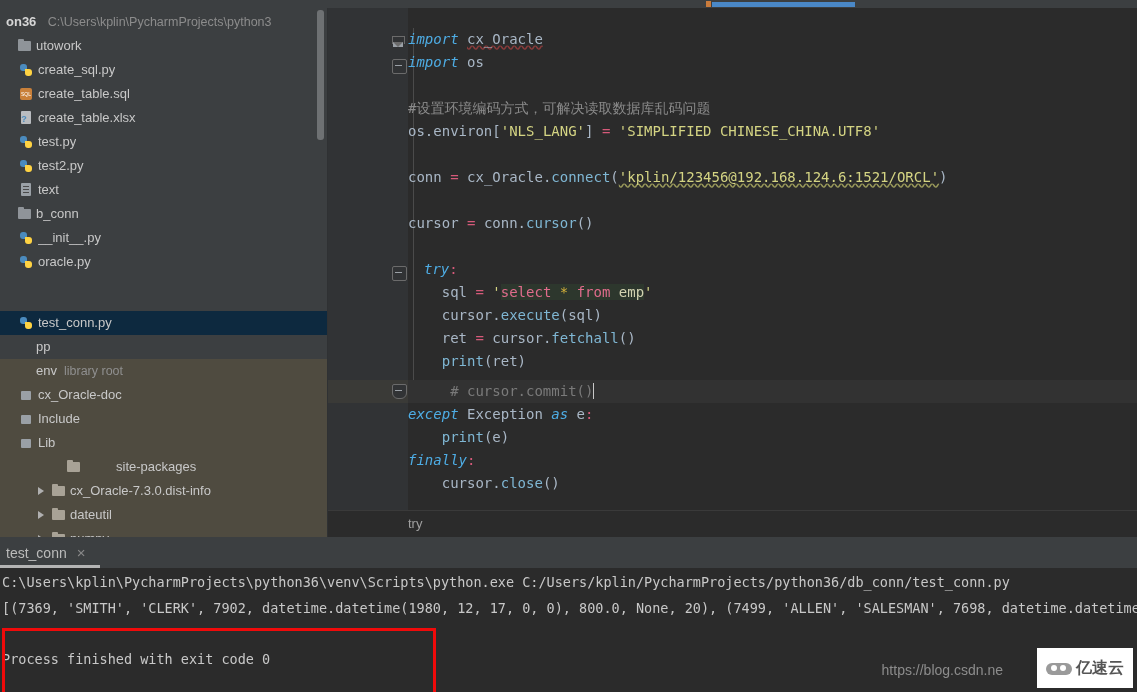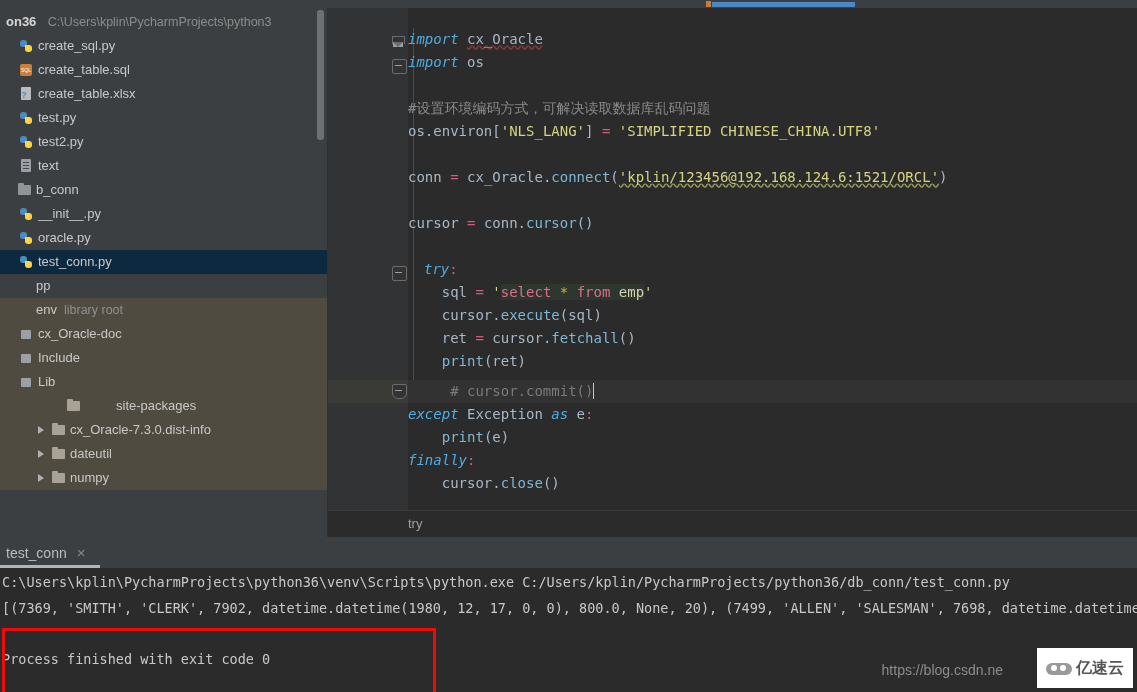--- a/index.html
+++ b/index.html
@@ -16,21 +16,21 @@
   .topstrip .tab-pin{position:absolute;left:706px;top:1px;width:5px;height:6px;background:#c97b3c;}
 
   
   .sidebar{position:absolute;left:0;top:8px;width:328px;height:529px;background:#3c3f41;overflow:hidden;}
   .sb-header{height:26px;line-height:26px;padding:0 6px;white-space:nowrap;overflow:hidden;background:#3c3f41;}
   .sb-header .proj{color:#d6d6d6;font-weight:bold;font-size:13px;}
   .sb-header .path{color:#8c8c8c;font-size:12.5px;margin-left:7px;}
 
   .tree-row{height:24px;line-height:24px;display:flex;align-items:center;white-space:nowrap;
             font-size:13px;color:#c8c8c8;padding-left:0;overflow:hidden;position:relative;}
-  .tree-row.sel{background:#0d293f;}
+  .tree-row.sel{background:#0d293f;margin-top:37px;}
   .tree-row.libroot{background:#4f4b40;}
   .tree-row.libarea{background:#4f4b40;}
   .tree-row .lbl{overflow:hidden;text-overflow:clip;}
   .tree-row .dim{color:#8f8f8f;margin-left:7px;font-size:12.5px;}
 
   .arrow{width:16px;height:24px;display:inline-block;position:relative;flex:0 0 16px;}
   .arrow.open::before,.arrow.closed::before{
     content:"";position:absolute;left:4px;top:8px;
     border-left:6px solid #b0b0b0;border-top:4px solid transparent;border-bottom:4px solid transparent;
   }
@@ -131,20 +131,25 @@
     <div class="tab-pin"></div>
     <div class="tab-underline"></div>
   </div>
 
   <div class="sidebar">
     <div class="sb-header">
       <span class="proj">on36</span>
       <span class="path">C:\Users\kplin\PycharmProjects\python3</span>
     </div>
     <div id="tree">
+        <div class="tree-row">
+          <span class="arrow"></span>
+          <span class="ico folder"></span>
+          <span class="lbl">utowork</span>
+        </div>
         <div class="tree-row" style="padding-left: 2px;">
           <span class="arrow"></span>
           <span class="ico py"></span>
           <span class="lbl">create_sql.py</span>
         </div>
         <div class="tree-row" style="padding-left: 2px;">
           <span class="arrow"></span>
           <span class="ico sql"></span>
           <span class="lbl">create_table.sql</span>
         </div>

